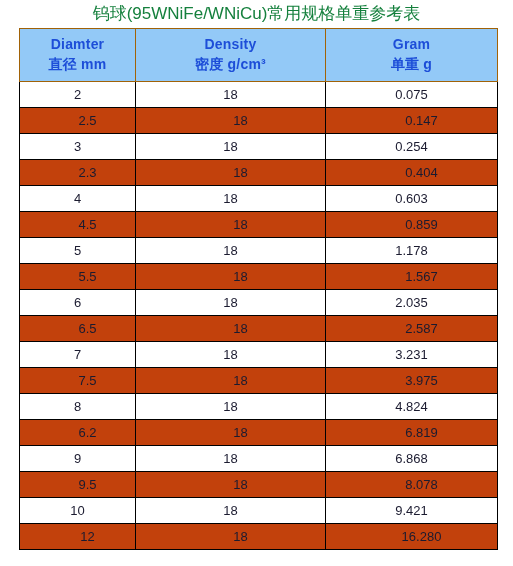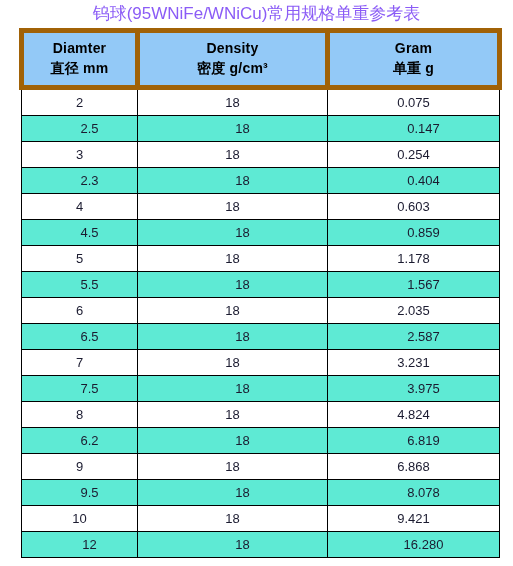--- a/index.html
+++ b/index.html
@@ -25,21 +25,21 @@
   .doc-title {
     position: absolute;
     top: 0px;
     left: 0;
     width: 513px;
     height: 28px;
     line-height: 28px;
     text-align: center;
     font-size: 17px;
     font-weight: 400;
-    color: #8b5cf6;
+    color: #15803d;
     letter-spacing: 0px;
     white-space: nowrap;
   }
 
   .table-wrap {
     position: absolute;
     left: 19px;
     top: 28px;
     width: 478px;
   }
@@ -50,22 +50,22 @@
     width: 478px;
     border: 1px solid #000000;
   }
 
   table.spec-table col.c-dia   { width: 116px; }
   table.spec-table col.c-den   { width: 190px; }
   table.spec-table col.c-gram  { width: 172px; }
 
   table.spec-table th {
     background: #93c9f7;
-    color: #000000;
-    border: 5px solid #a16207;
+    color: #1d4ed8;
+    border: 1px solid #a16207;
     height: 46px;
     padding: 2px 0 4px 0;
     text-align: center;
     vertical-align: middle;
     font-weight: bold;
     font-size: 14px;
     line-height: 1.45;
   }
 
   .th-en {
@@ -87,21 +87,21 @@
     padding: 0;
     text-align: center;
     vertical-align: middle;
     font-size: 13px;
     color: #1b1b30;
     background: #ffffff;
     line-height: 25px;
   }
 
   table.spec-table tr.alt td {
-    background: #5eead4;
+    background: #c2410c;
     padding-left: 20px;
   }
 </style>
 </head>
 <body>
 
 <div class="page">
 
   <div class="doc-title">钨球(95WNiFe/WNiCu)常用规格单重参考表</div>
 

